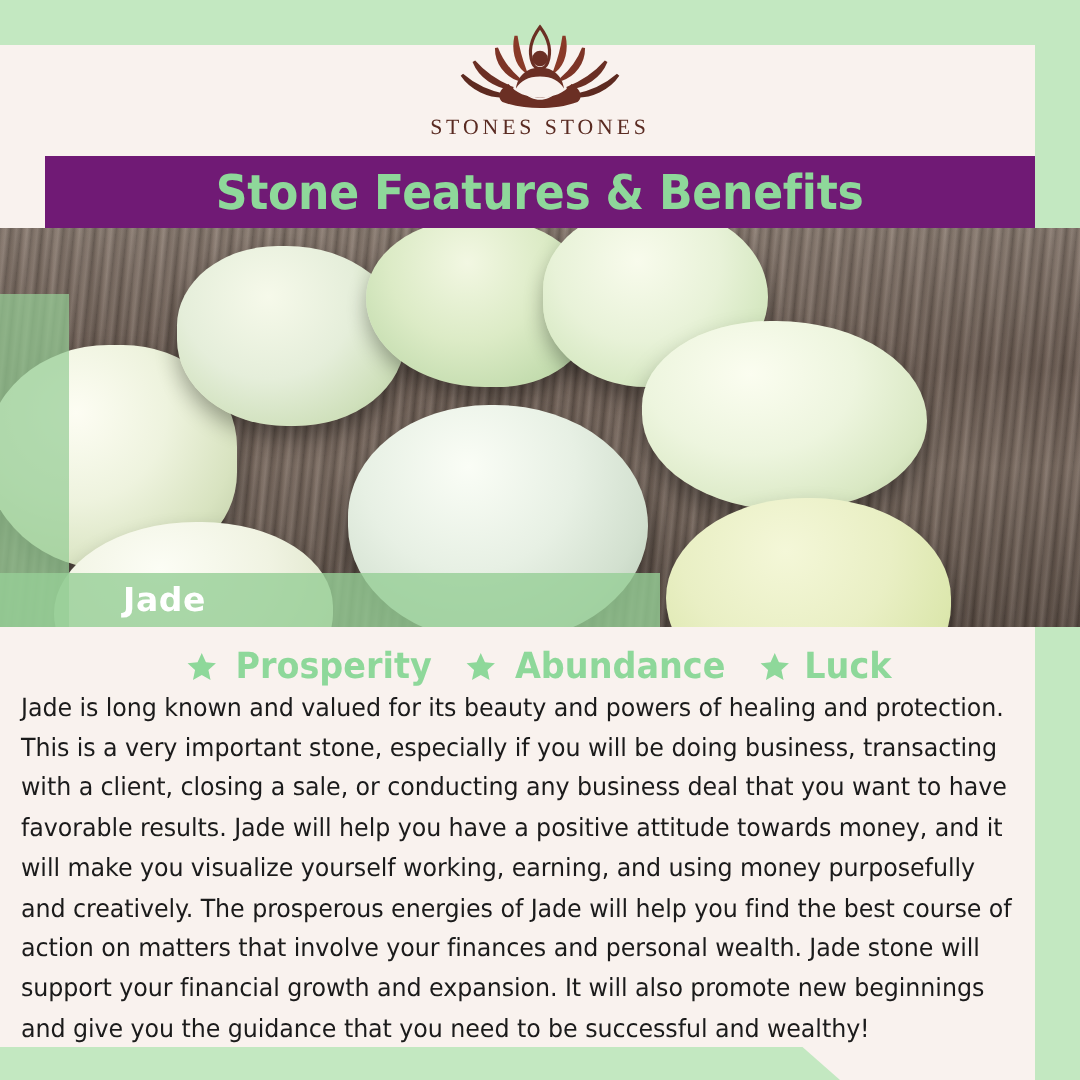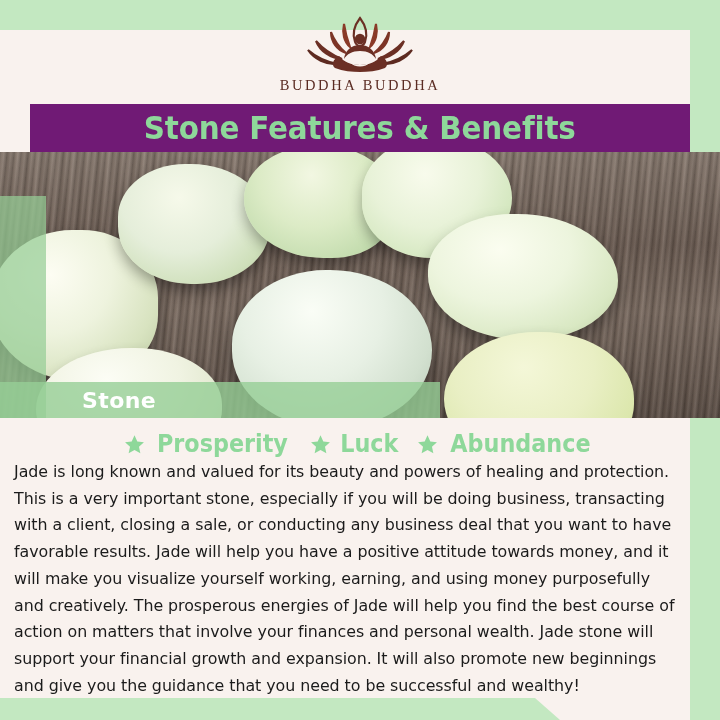--- a/index.html
+++ b/index.html
@@ -227,21 +227,21 @@
         <path d="M8 38 C14 47, 26 53, 38 52 C27 50, 16 45, 8 38 Z" fill="#5d2a20" stroke="#5d2a20"></path>
         <path d="M112 38 C106 47, 94 53, 82 52 C93 50, 104 45, 112 38 Z" fill="#5d2a20" stroke="#5d2a20"></path>
       </g>
       <g fill="#6b2f24">
         <circle cx="60" cy="27" r="5.2"></circle>
         <path d="M60 33 C51 33, 45 39, 44 47 C47 42, 52 39, 60 39 C68 39, 73 42, 76 47 C75 39, 69 33, 60 33 Z"></path>
         <path d="M39 44 C33 47, 31 53, 35 56 C43 59, 52 60, 60 60 C68 60, 77 59, 85 56 C89 53, 87 47, 81 44 C76 50, 69 53, 60 53 C51 53, 44 50, 39 44 Z"></path>
         <path d="M50 50 C54 54, 66 54, 70 50 C66 56, 54 56, 50 50 Z" fill="#f9f2ee"></path>
       </g>
     </svg>
-    <div class="logo-wordmark">BUDDHA BUDDHA</div>
+    <div class="logo-wordmark">STONES STONES</div>
   </div>
 
   <div class="title-bar">
     <div class="title-text">Stone Features &amp; Benefits</div>
   </div>
 
   <div class="photo-band">
     <div class="wood"></div>
 
     <div class="stone" style="left:-10px; top:78px; width:168px; height:150px; border-radius:52% 48% 46% 54%;
@@ -273,44 +273,44 @@
                 box-shadow: 0 9px 16px rgba(0,0,0,0.32);"></div>
 
     <div class="stone" style="left:36px; top:196px; width:186px; height:120px; border-radius:52% 48% 50% 50%;
                 background: radial-gradient(ellipse at 38% 26%, #fcfdf5 0%, #f0f3e2 45%, #dee5ca 78%, #bfc9a8 100%);
                 box-shadow: 0 8px 14px rgba(0,0,0,0.30);"></div>
 
     <div class="left-strip"></div>
   </div>
 
   <div class="jade-band">
-    <div class="jade-label">Stone</div>
+    <div class="jade-label">Jade</div>
   </div>
 
   <div class="benefits">
 
     <div class="benefit">
       <svg class="star-icon" viewBox="0 0 24 24">
         <polygon points="12,1.5 15.2,8.6 22.8,9.4 17.1,14.5 18.7,22 12,18.2 5.3,22 6.9,14.5 1.2,9.4 8.8,8.6" fill="currentColor"></polygon>
       </svg>
       <span class="benefit-label">Prosperity</span>
     </div>
 
     <div class="benefit">
       <svg class="star-icon" viewBox="0 0 24 24">
         <polygon points="12,1.5 15.2,8.6 22.8,9.4 17.1,14.5 18.7,22 12,18.2 5.3,22 6.9,14.5 1.2,9.4 8.8,8.6" fill="currentColor"></polygon>
       </svg>
-      <span class="benefit-label">Luck</span>
+      <span class="benefit-label">Abundance</span>
     </div>
 
     <div class="benefit">
       <svg class="star-icon" viewBox="0 0 24 24">
         <polygon points="12,1.5 15.2,8.6 22.8,9.4 17.1,14.5 18.7,22 12,18.2 5.3,22 6.9,14.5 1.2,9.4 8.8,8.6" fill="currentColor"></polygon>
       </svg>
-      <span class="benefit-label">Abundance</span>
+      <span class="benefit-label">Luck</span>
     </div>
 
   </div>
 
   <div class="body-copy">Jade is long known and valued for its beauty and powers of healing and protection. This is a very important stone, especially if you will be doing business, transacting with a client, closing a sale, or conducting any business deal that you want to have favorable results. Jade will help you have a positive attitude towards money, and it will make you visualize yourself working, earning, and using money purposefully and creatively. The prosperous energies of Jade will help you find the best course of action on matters that involve your finances and personal wealth. Jade stone will support your financial growth and expansion. It will also promote new beginnings and give you the guidance that you need to be successful and wealthy!</div>
 
   <div class="bottom-band"></div>
 
 </div>
 

